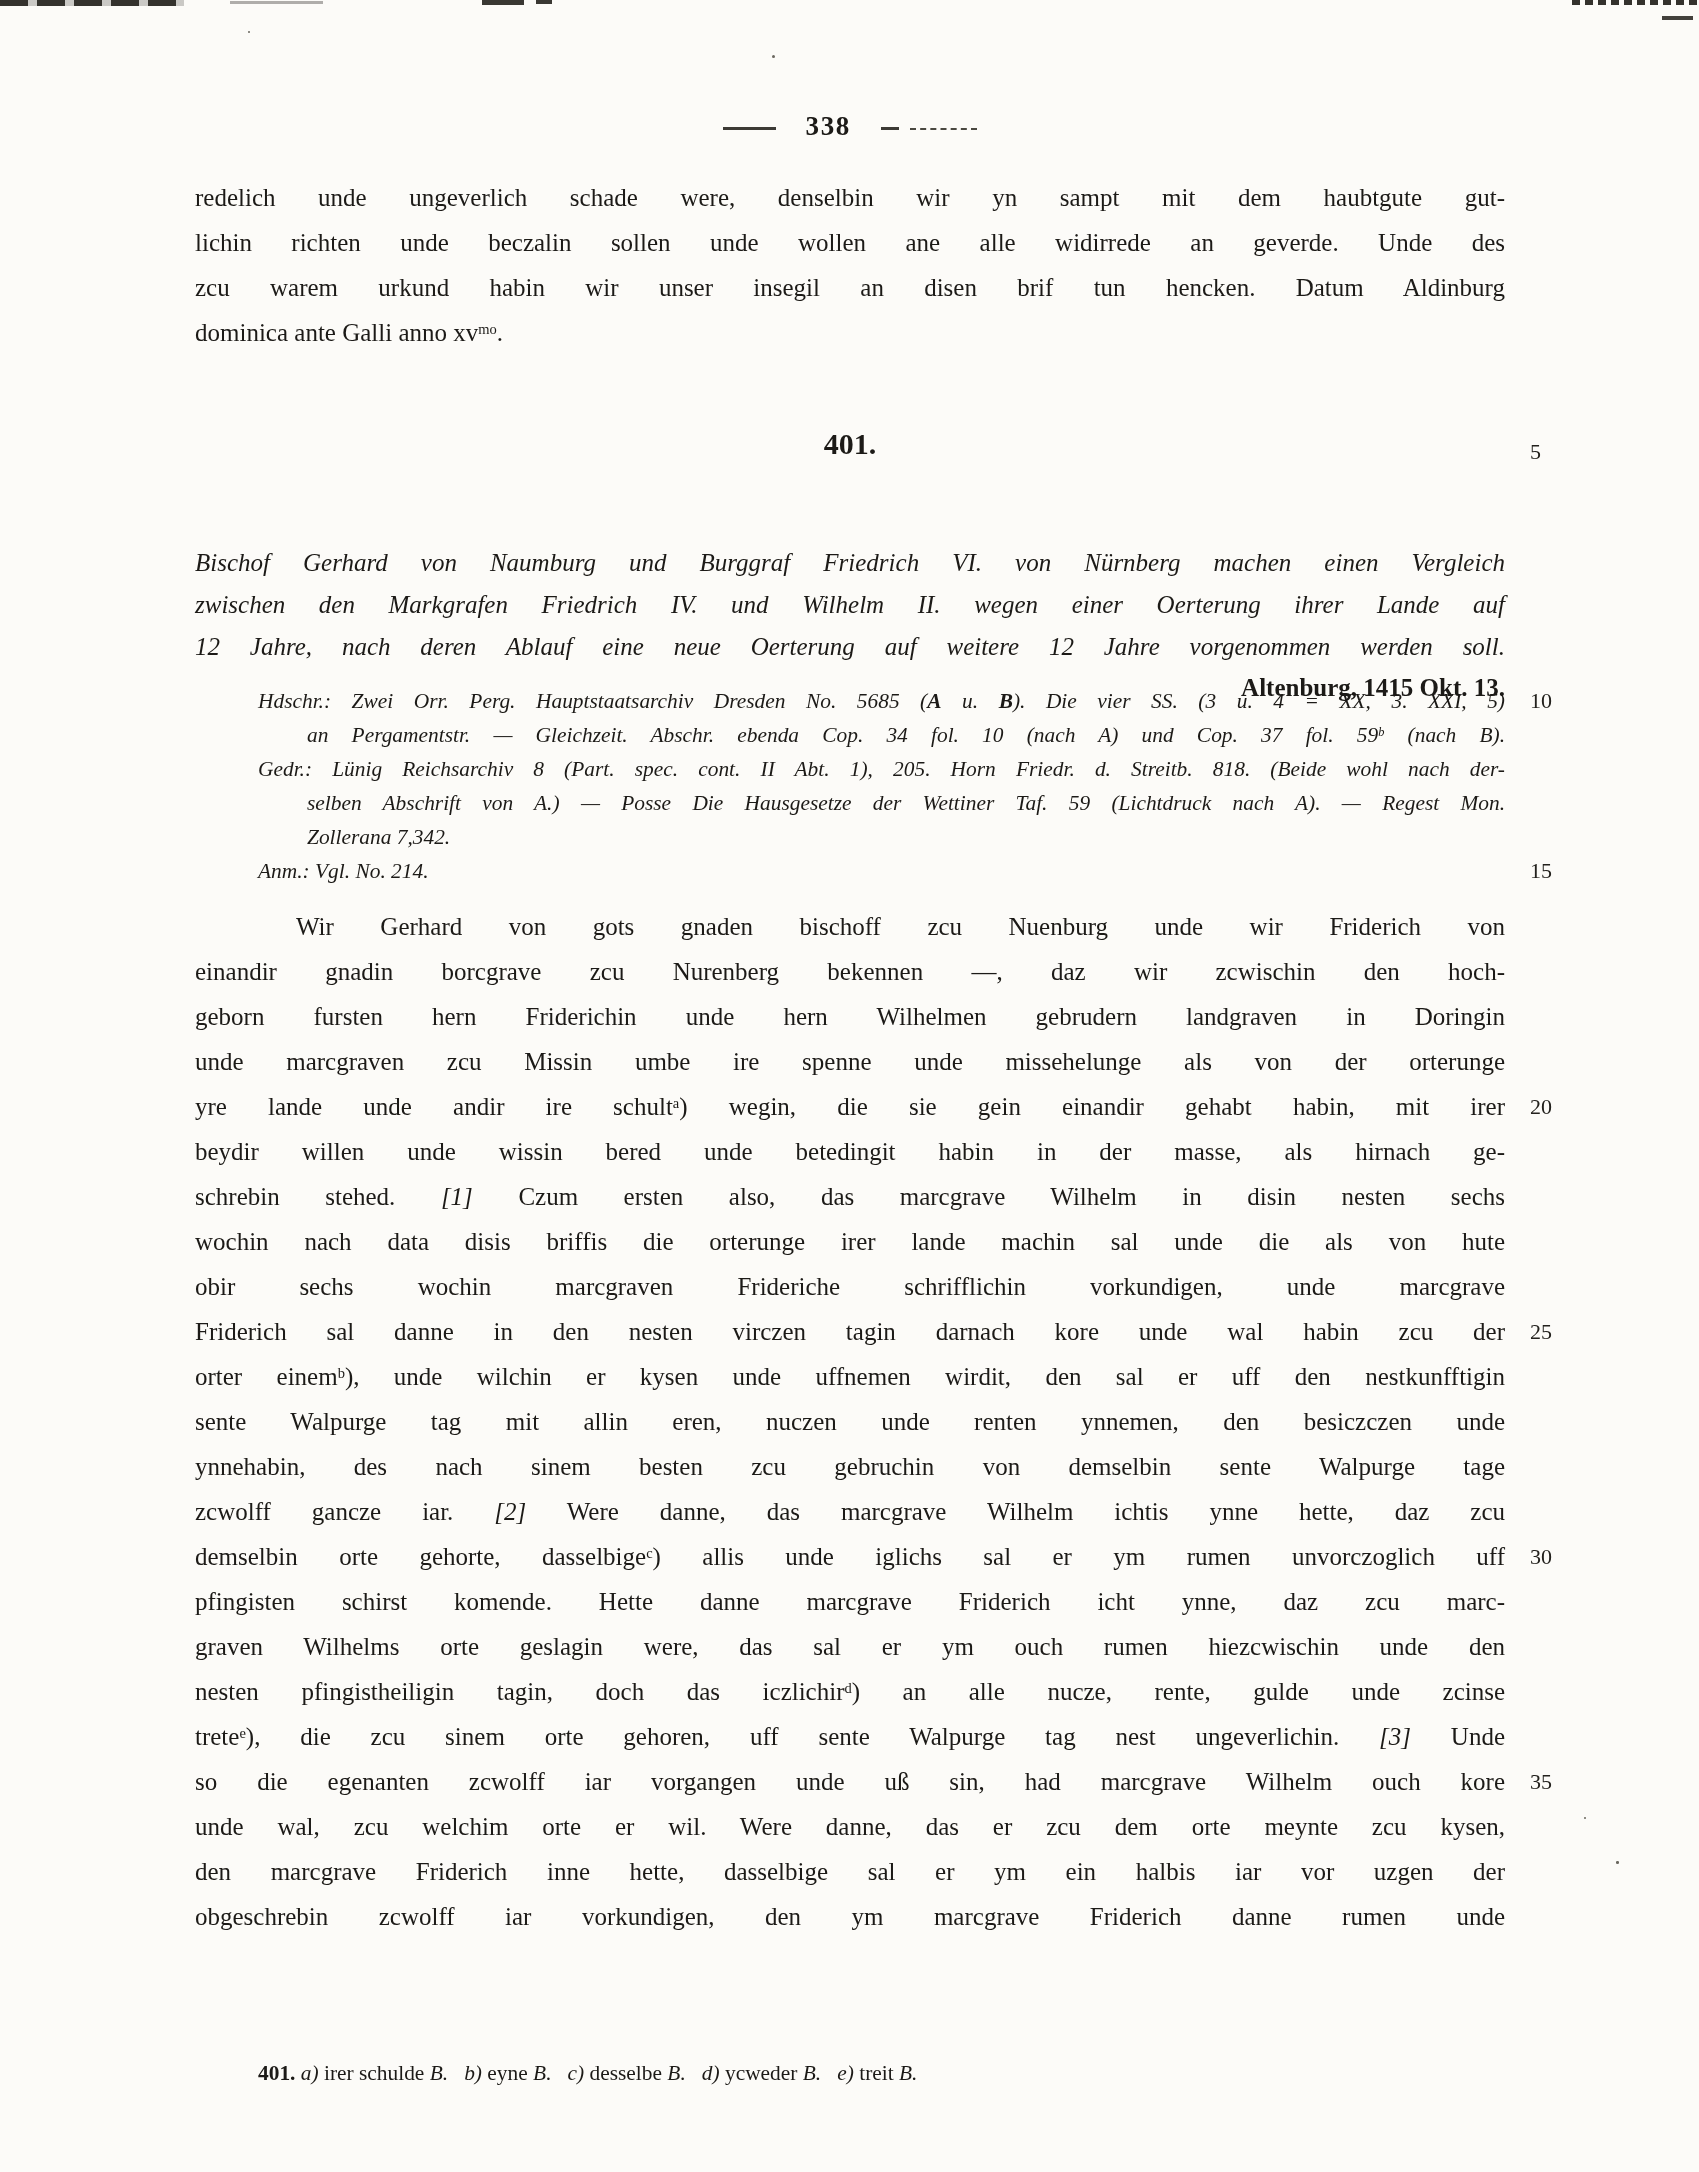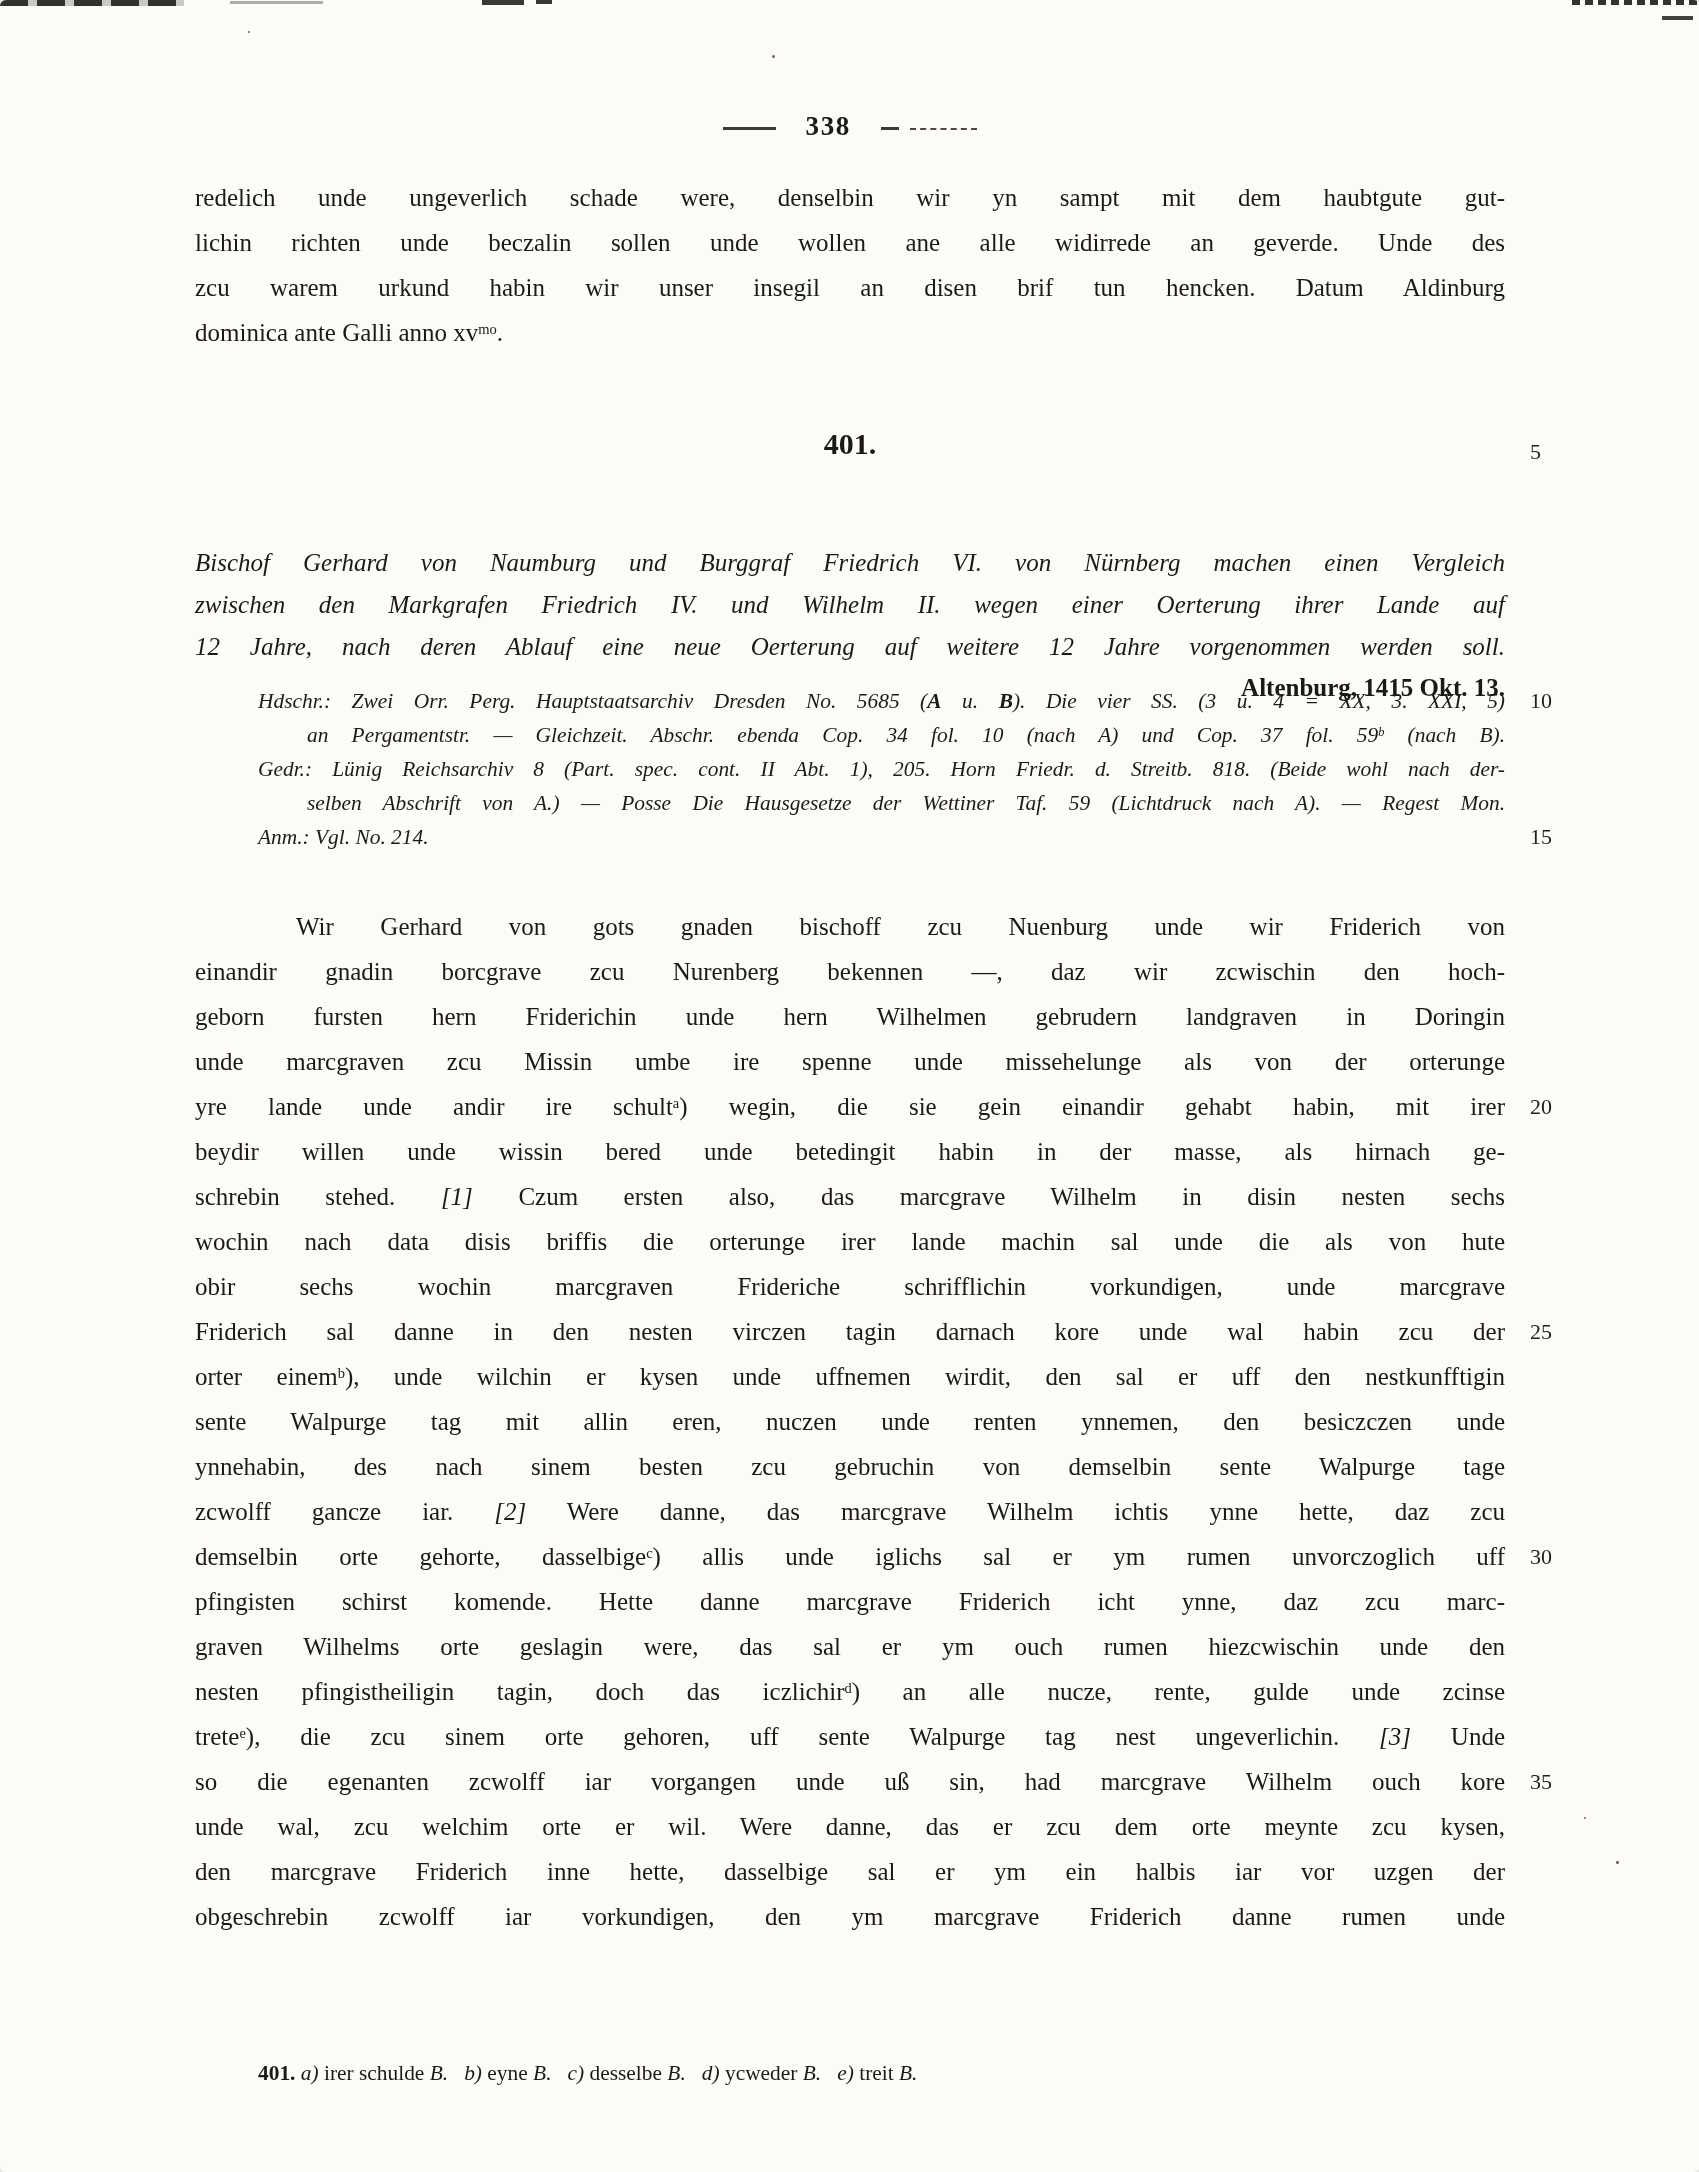--- a/index.html
+++ b/index.html
@@ -5,21 +5,20 @@
   html, body { margin: 0; padding: 0; }
   body { background: #e8e6e1; }
   .page {
     position: relative;
     width: 1700px;
     height: 2172px;
     background: #fcfbf8;
     overflow: hidden;
     font-family: "Liberation Serif", "DejaVu Serif", serif;
     color: #1c1a17;
-    border-radius: 6px;
   }
   
   .artifact { position: absolute; }
   .a-dashline {
     left: 0; top: 0; width: 184px; height: 6px;
     background: repeating-linear-gradient(90deg, #34322d 0 28.5px, rgba(52,50,45,.25) 28.5px 37px);
   }
   .a-dashline2 { left: 230px; top: 1.1px; width: 93px; height: 3.3px; background: rgba(60,58,52,.40); }
   .a-mark1 { left: 482px; top: 0; width: 42px; height: 5px; background: #3a3833; }
   .a-mark2 { left: 536px; top: 0; width: 16.4px; height: 4.4px; background: #3a3833; }
@@ -122,20 +121,21 @@
   </div>
 
   <section class="col apparatus">
     <div>
         <div class="tline">Hdschr.: Zwei Orr. Perg. Hauptstaatsarchiv Dresden No. 5685 (<span class="b">A</span> u. <span class="b">B</span>). Die vier SS. (3 u. 4 = XX, 3. XXI, 5)<span class="lineno">10</span></div>
         <div class="tline ind">an Pergamentstr. — Gleichzeit. Abschr. ebenda Cop. 34 fol. 10 (nach A) und Cop. 37 fol. 59<sup>b</sup> (nach B).</div>
       </div>
     <div>
         <div class="tline">Gedr.: Lünig Reichsarchiv 8 (Part. spec. cont. II Abt. 1), 205. Horn Friedr. d. Streitb. 818. (Beide wohl nach der-</div>
         <div class="tline ind">selben Abschrift von A.) — Posse Die Hausgesetze der Wettiner Taf. 59 (Lichtdruck nach A). — Regest Mon.</div>
+        <div class="tline ind endp">Zollerana 7,342.</div>
       </div>
     <div>
         <div class="tline endp">Anm.: Vgl. No. 214.<span class="lineno">15</span></div>
       </div>
   </section>
 
   <section class="col body-text">
       <div class="tline indent">Wir Gerhard von gots gnaden bischoff zcu Nuenburg unde wir Friderich von</div>
       <div class="tline">einandir gnadin borcgrave zcu Nurenberg bekennen —, daz wir zcwischin den hoch-</div>
       <div class="tline">geborn fursten hern Friderichin unde hern Wilhelmen gebrudern landgraven in Doringin</div>

